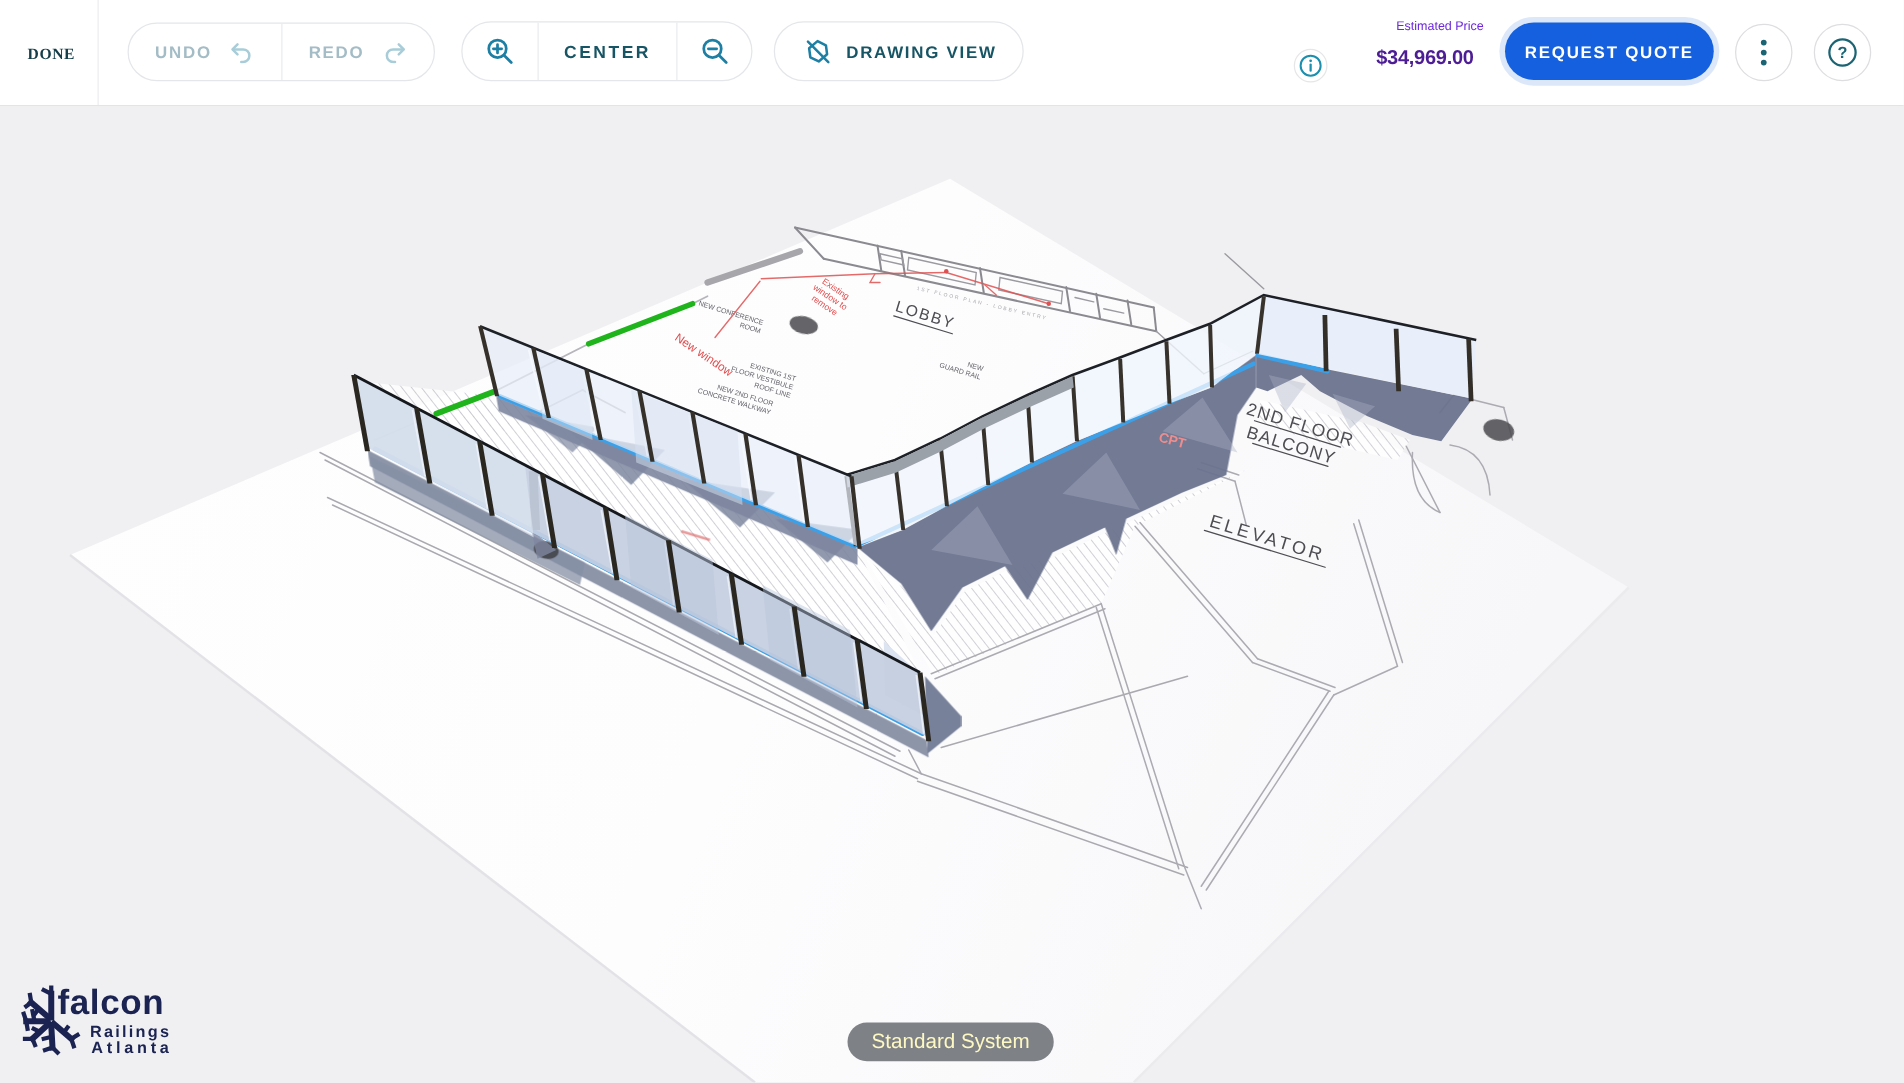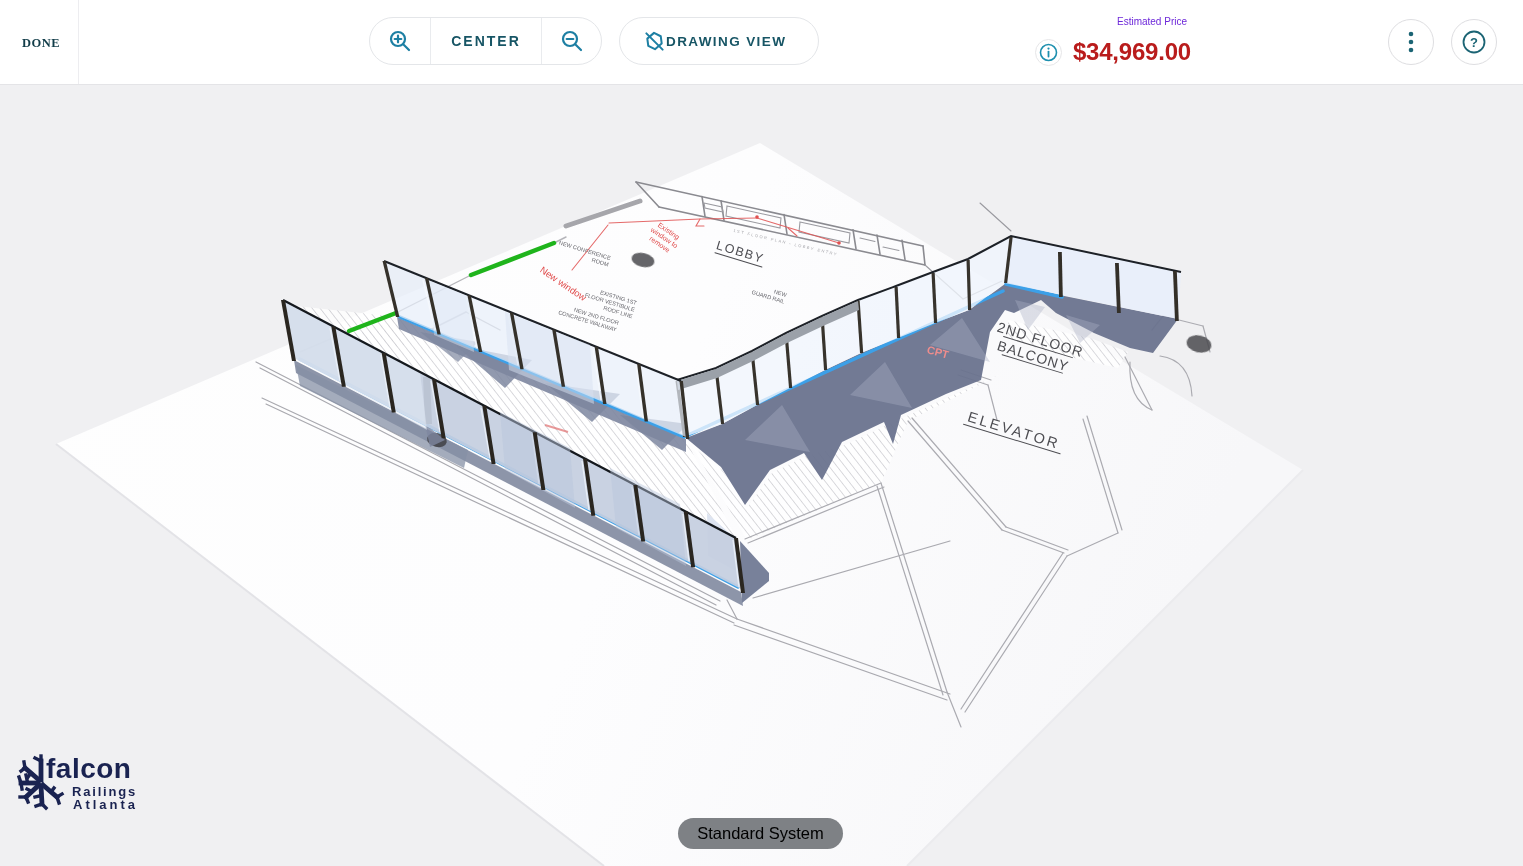--- a/index.html
+++ b/index.html
@@ -13,26 +13,26 @@
   .lbl{font-weight:bold;font-size:13.5px;letter-spacing:1.4px;color:#175565;}
   .dim{color:#a3bcc6;}
   .circlebtn{position:absolute;width:46px;height:46px;border-radius:50%;background:#fff;
     border:1px solid #dedee1;box-sizing:border-box;display:flex;align-items:center;justify-content:center;}
   #done{position:absolute;left:22px;top:36px;font-weight:bold;font-size:12.5px;letter-spacing:.5px;color:#123d49;font-family:Liberation Serif, serif;}
   #hdrdiv{position:absolute;left:78px;top:0;width:1px;height:84px;background:#ededf0;}
   #quote{position:absolute;left:1204px;top:18px;width:167px;height:46px;border-radius:23px;
     background:#1560de;box-shadow:0 0 0 4.5px #dce8fa;color:#fff;font-weight:bold;font-size:13.5px;
     letter-spacing:1.4px;display:flex;align-items:center;justify-content:center;}
   #estlabel{position:absolute;right:336px;top:16px;font-size:10px;color:#6d28d9;}
-  #price{position:absolute;right:332px;top:38px;font-size:24px;font-weight:bold;color:#b91c1c;letter-spacing:-0.2px;}
+  #price{position:absolute;right:344px;top:38px;font-size:16px;font-weight:bold;color:#4c1d95;letter-spacing:-0.2px;}
   #infoc{position:absolute;left:1035px;top:39px;width:27px;height:27px;border-radius:50%;
     border:1px solid #e6e6e8;box-sizing:border-box;display:flex;align-items:center;justify-content:center;}
   #badge{position:absolute;left:678px;top:818px;width:165px;height:31px;border-radius:16px;
-    background:#7e8185;color:#000000;font-size:16.5px;display:flex;align-items:center;justify-content:center;z-index:4;}
-  #logo{position:absolute;left:15px;top:752px;z-index:4;}
+    background:#7e8185;color:#fef9c3;font-size:16.5px;display:flex;align-items:center;justify-content:center;z-index:4;}
+  #logo{position:absolute;left:15px;top:786px;z-index:4;}
   #scene{position:absolute;left:0;top:84px;z-index:1;}
 </style>
 </head>
 <body>
 
 <svg id="scene" width="1523" height="782" viewBox="0 84 1523 782">
   <defs>
     <linearGradient id="planeG" x1="0" y1="0" x2="1" y2="0.25">
       <stop offset="0" stop-color="#fefefe"></stop>
       <stop offset="0.55" stop-color="#fdfdfe"></stop>
@@ -287,20 +287,37 @@
       <path d="M633.3,485.1 L637.3,485.1 L645.2,541.4 L641.2,541.4 Z" fill="#2a2620"></path>
       <path d="M683.7,511.6 L687.7,511.6 L695.1,567.2 L691.1,567.2 Z" fill="#2a2620"></path>
       <path d="M734.0,538.0 L738.0,538.0 L745.0,593.0 L741.0,593.0 Z" fill="#2a2620"></path>
     </g>
 </svg>
 
 <div id="hdr">
   <span id="done">DONE</span>
   <div id="hdrdiv"></div>
 
+  <div class="pill" style="left:102px;top:18px;width:246px;height:47px;">
+    <div class="seg" style="width:122px;">
+      <span class="lbl dim" style="margin-right:14px;">UNDO</span>
+      <svg width="20" height="18" viewBox="0 0 20 18" fill="none" stroke="#a8cdd9" stroke-width="2" stroke-linecap="round" stroke-linejoin="round">
+        <path d="M7 2.5 L3 6.5 L7 10.5"></path>
+          <path d="M3.5 6.5 H11.5 a5 5 0 0 1 5 5 a5 5 0 0 1 -5 5 h-1.5"></path>
+      </svg>
+    </div>
+    <div class="vdiv"></div>
+    <div class="seg" style="width:122px;">
+      <span class="lbl dim" style="margin-right:14px;">REDO</span>
+      <svg width="20" height="18" viewBox="0 0 20 18" fill="none" stroke="#a8cdd9" stroke-width="2" stroke-linecap="round" stroke-linejoin="round">
+        <path d="M13 2.5 L17 6.5 L13 10.5"></path>
+          <path d="M16.5 6.5 H8.5 a5 5 0 0 0 -5 5 a5 5 0 0 0 5 5 h1.5"></path>
+      </svg>
+    </div>
+  </div>
 
   <div class="pill" style="left:369px;top:17px;width:233px;height:48px;">
     <div class="seg" style="width:60px;">
       <svg width="24" height="24" viewBox="0 0 24 24" fill="none" stroke="#1d7fa3" stroke-width="2.2" stroke-linecap="round">
         <circle cx="10" cy="10" r="7"></circle>
           <line x1="15.2" y1="15.2" x2="21" y2="21"></line>
         <line x1="6.7" y1="10" x2="13.3" y2="10"></line>
           <line x1="10" y1="6.7" x2="10" y2="13.3"></line>
       </svg>
     </div>
@@ -318,34 +335,35 @@
     </div>
   </div>
 
   <div class="pill" style="left:619px;top:17px;width:200px;height:48px;">
     <div style="margin-left:23px;display:flex;align-items:center;">
       <svg width="23" height="23" viewBox="0 0 24 24" fill="none" stroke="#1d7fa3" stroke-width="2.1" stroke-linejoin="round">
         <path d="M11.5 3 L18.5 6.5 L19.5 14 L12.5 20 L5.5 16.5 L4.5 9 Z"></path>
         <line x1="3.5" y1="3.5" x2="20.5" y2="20.5" stroke-linecap="round"></line>
       </svg>
     </div>
-    <span class="lbl" style="text-align:center;">DRAWING VIEW</span>
+    <span class="lbl" style="margin-left:11px;text-align:center;">DRAWING VIEW</span>
   </div>
 
 
   <div id="infoc">
     <svg width="19" height="19" viewBox="0 0 19 19" fill="none">
       <circle cx="9.5" cy="9.5" r="8" stroke="#1d8fae" stroke-width="1.6"></circle>
       <line x1="9.5" y1="8.6" x2="9.5" y2="13.5" stroke="#1d8fae" stroke-width="1.8" stroke-linecap="round"></line>
       <circle cx="9.5" cy="5.6" r="1.1" fill="#1d8fae"></circle>
     </svg>
   </div>
   <span id="estlabel">Estimated Price</span>
   <span id="price">$34,969.00</span>
 
+  <div id="quote">REQUEST QUOTE</div>
 
   <div class="circlebtn" style="left:1388px;top:19px;">
     <svg width="6" height="22" viewBox="0 0 6 22" fill="#1b6474">
       <circle cx="3" cy="3" r="2.3"></circle>
         <circle cx="3" cy="11" r="2.3"></circle>
         <circle cx="3" cy="19" r="2.3"></circle>
     </svg>
   </div>
 
   <div class="circlebtn" style="left:1451px;top:19px;">

